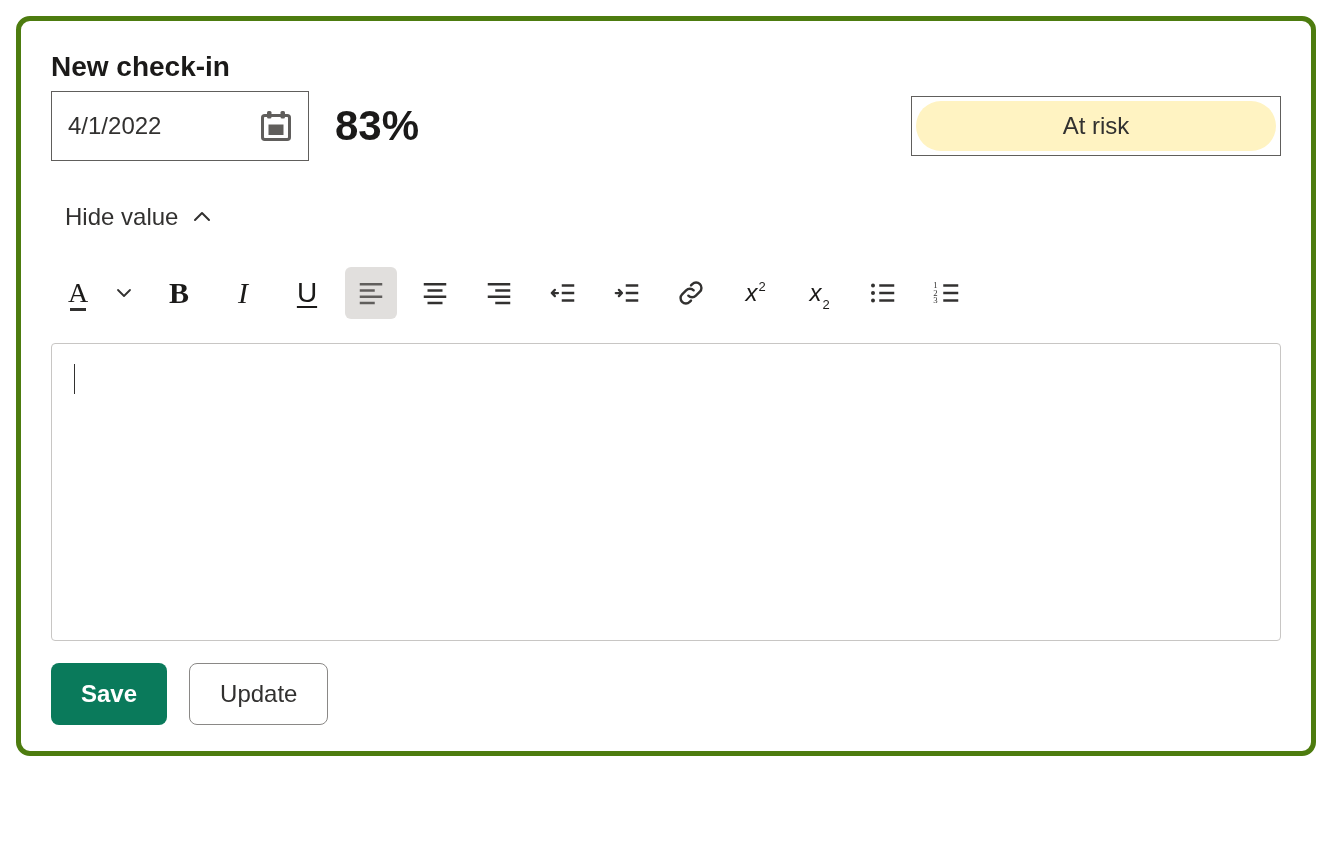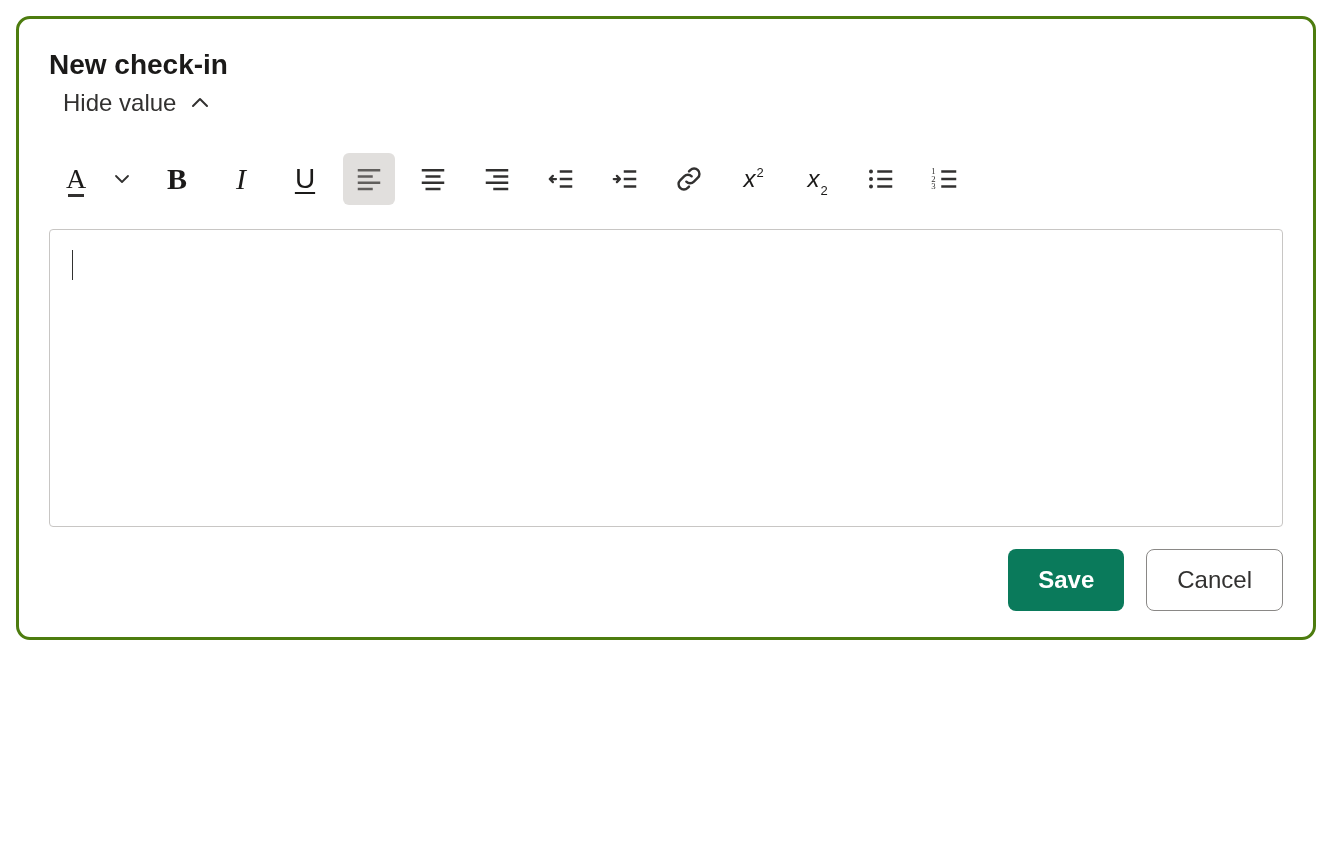--- a/index.html
+++ b/index.html
@@ -6,21 +6,21 @@
   html, body {
     margin: 0;
     padding: 0;
     font-family: "Segoe UI", -apple-system, BlinkMacSystemFont, sans-serif;
     background: #fff;
     color: #1b1a19;
   }
   .card {
     width: 1300px;
     margin: 16px auto 0;
-    border: 3px solid #4d7c0f;
+    border: 5px solid #4d7c0f;
     border-radius: 14px;
     padding: 30px 30px 26px 30px;
   }
   .title {
     font-size: 28px;
     font-weight: 600;
     margin: 0 0 8px 0;
     color: #1b1a19;
   }
   .subtitle {
@@ -153,21 +153,20 @@
     width: 1px;
     height: 30px;
     background: #323130;
     animation: blink 1.1s step-end infinite;
   }
   @keyframes blink { 50% { opacity: 0; } }
   .actions {
     display: flex;
     gap: 22px;
     margin-top: 22px;
-    justify-content: flex-end;
   }
   .btn {
     height: 62px;
     padding: 0 30px;
     border-radius: 8px;
     font-size: 24px;
     font-weight: 600;
     cursor: pointer;
     display: inline-flex;
     align-items: center;
@@ -185,20 +184,43 @@
     font-weight: 400;
   }
 </style>
 </head>
 <body>
 
 <div class="card">
 
   <h1 class="title">New check-in</h1>
 
+  <div class="row-inputs">
+    <div class="date-box">
+      <span>4/1/2022</span>
+      <span class="cal-icon">
+        <svg width="36" height="36" viewBox="0 0 24 24" fill="none">
+          <rect x="3" y="5" width="18" height="16" rx="1.5" stroke="#605e5c" stroke-width="2"></rect>
+          <rect x="7" y="11" width="10" height="7" fill="#605e5c"></rect>
+          <rect x="6" y="2" width="3" height="5" rx="1" fill="#605e5c"></rect>
+          <rect x="15" y="2" width="3" height="5" rx="1" fill="#605e5c"></rect>
+        </svg>
+      </span>
+    </div>
+
+    <div class="value-display">83%</div>
+
+    <div class="spacer"></div>
+
+    <div class="status-box">
+      <div class="status-pill">
+        <span>At risk</span>
+      </div>
+    </div>
+  </div>
 
   <div class="hide-note">
     <span>Hide value</span>
     <span class="chev">
       <svg width="20" height="20" viewBox="0 0 20 20" fill="none">
         <path d="M3 13 L10 6 L17 13" stroke="#323130" stroke-width="2" stroke-linecap="round" stroke-linejoin="round"></path>
       </svg>
     </span>
   </div>
 
@@ -312,16 +334,16 @@
       </span>
     </div>
   </div>
 
   <div class="editor">
     <div class="caret"></div>
   </div>
 
   <div class="actions">
     <button class="btn primary">Save</button>
-    <button class="btn secondary">Cancel</button>
+    <button class="btn secondary">Update</button>
   </div>
 
 </div>
 
 </body></html>

